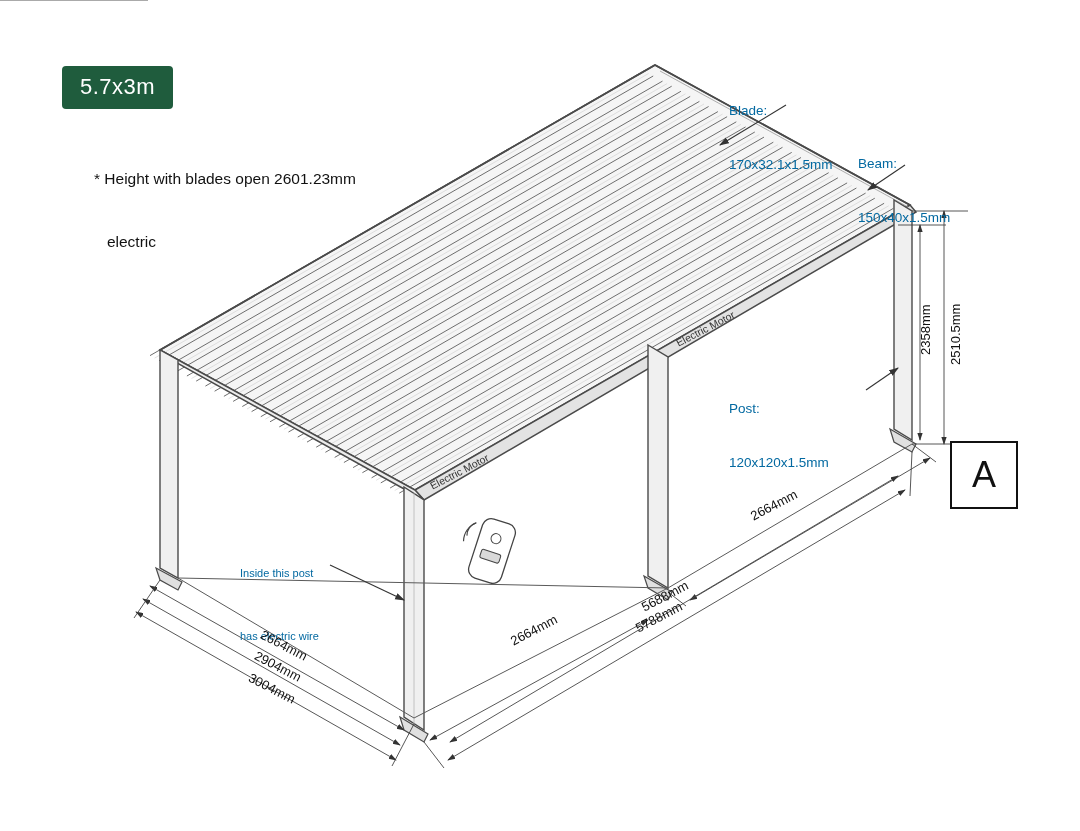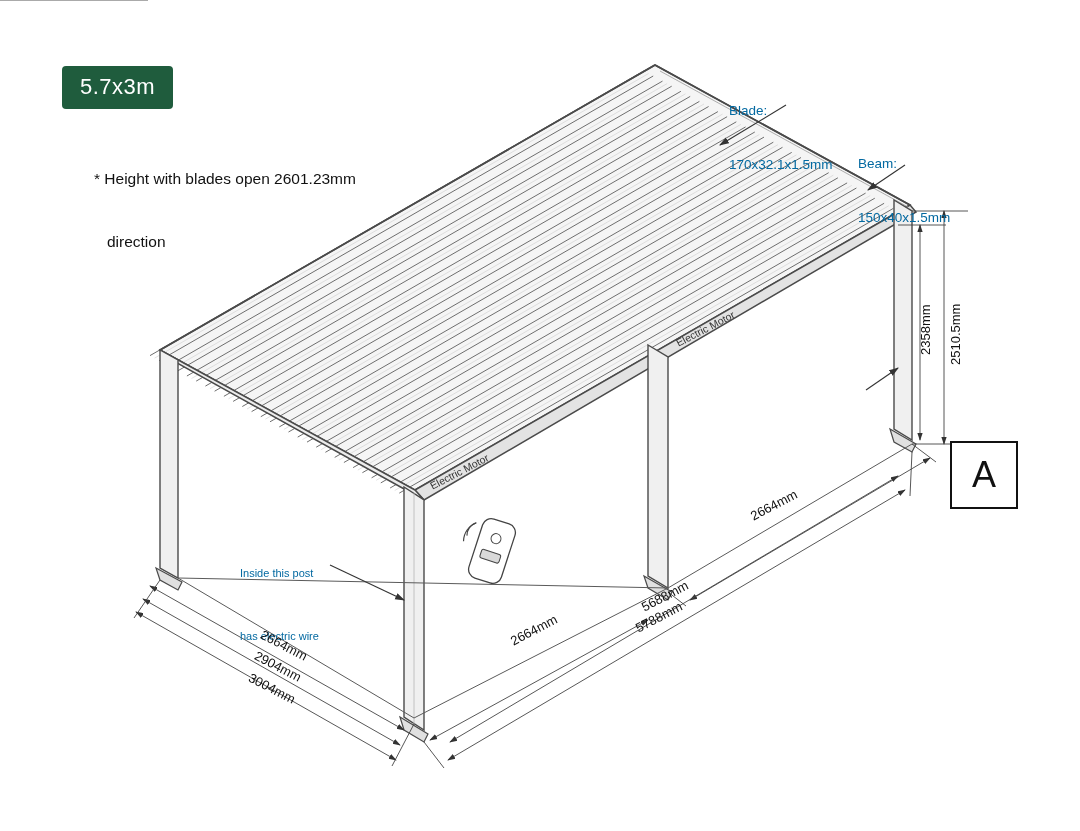--- a/index.html
+++ b/index.html
@@ -241,33 +241,37 @@
         <path d="M466,535 a14,14 0 0 1 11,-11" transform="rotate(-10 470 530)"></path>
         <path d="M462,540 a20,20 0 0 1 16,-16" transform="rotate(-10 470 532)"></path>
       </g>
     </g>
   </svg>
 
   <div class="badge">5.7x3m</div>
 
   <div class="notes">
     <div>* Height with blades open 2601.23mm</div>
-    <div>   direction</div>
+    <div>   electric</div>
   </div>
 
   <div class="lbl" style="left:729px; top:66px;">
     <div>Blade:</div>
     <div>170x32.1x1.5mm</div>
   </div>
 
   <div class="lbl" style="left:858px; top:119px;">
     <div>Beam:</div>
     <div>150x40x1.5mm</div>
   </div>
 
+  <div class="lbl" style="left:729px; top:364px;">
+    <div>Post:</div>
+    <div>120x120x1.5mm</div>
+  </div>
 
   <div class="lbl" style="left:240px; top:521px; font-size:11px; line-height:21px;">
     <div>Inside this post</div>
     <div>has electric wire</div>
   </div>
 
   <div class="motor-lbl rot-neg27" style="left:674px; top:338px;">Electric Motor</div>
   <div class="motor-lbl rot-neg27" style="left:428px; top:481px;">Electric Motor</div>
 
   <div class="dim rot-90" style="left:918px; top:355px;">2358mm</div>

